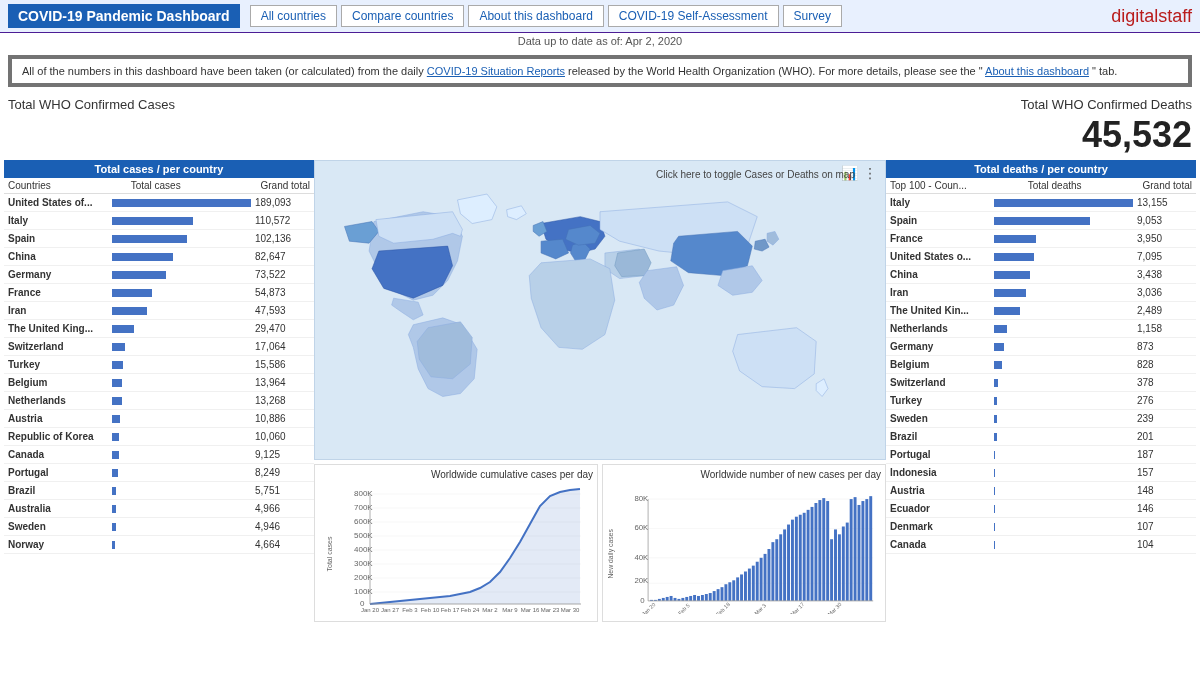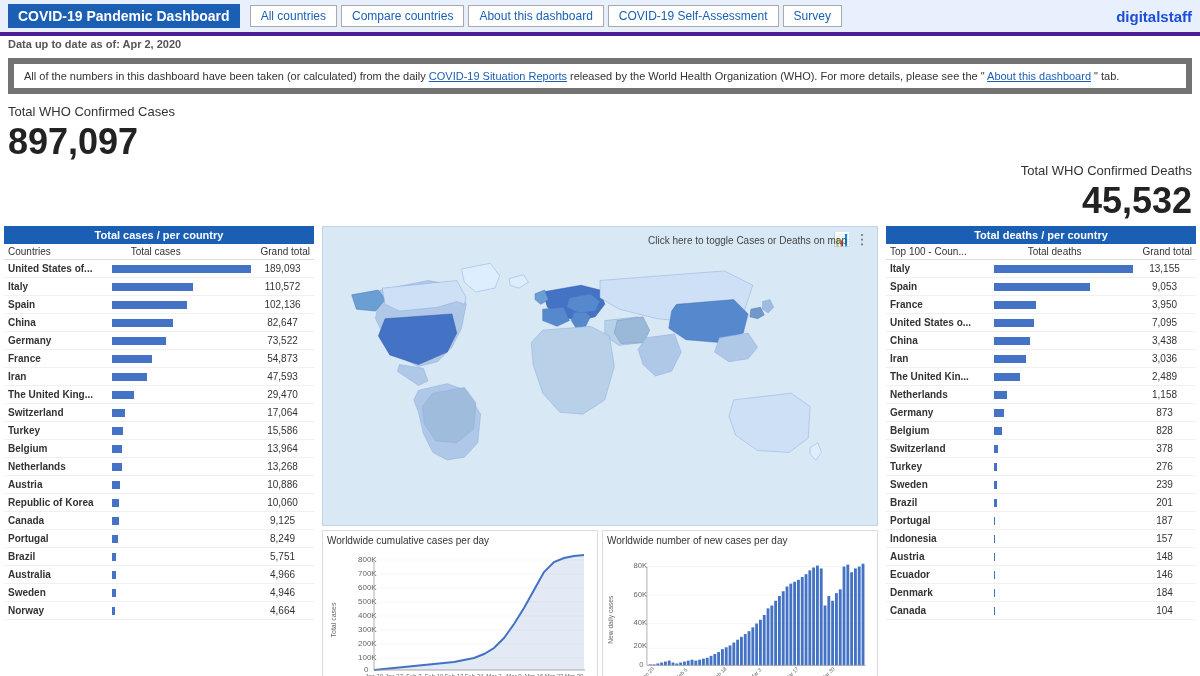--- a/index.html
+++ b/index.html
@@ -1,68 +1,68 @@
 <!DOCTYPE html>
 <html><head>
   <meta charset="utf-8">
   <style>
     * { box-sizing: border-box; margin: 0; padding: 0; }
     body { font-family: Arial, sans-serif; font-size: 12px; background: #fff; color: #333; width: 1200px; overflow-x: hidden; }
 
     
-    .header { display: flex; align-items: center; background: #e8f0fe; border-bottom: 4px solid #4c1d95; padding: 4px 8px; }
+    .header { display: flex; align-items: center; background: #e8f0fe; border-bottom: 1px solid #4c1d95; padding: 4px 8px; }
     .header-title { background: #1a5fb4; color: #fff; font-weight: bold; font-size: 14px; padding: 4px 10px; margin-right: 10px; }
     .nav-tabs { display: flex; gap: 4px; flex: 1; }
     .nav-tab { border: 1px solid #aaa; background: #fff; padding: 3px 10px; font-size: 12px; cursor: pointer; color: #1a5fb4; }
-    .brand { font-size: 15px; font-weight: bold; color: #1d4ed8; margin-left: auto; padding-left: 20px; }
-
-    
-    .info-bar { border: 6px solid #737373; padding: 6px 10px; margin: 6px 8px; font-size: 11px; color: #333; background: #fff; }
+    .brand { font-size: 18px; font-weight: normal; color: #b91c1c; margin-left: auto; padding-left: 20px; }
+
+    
+    .info-bar { border: 4px solid #737373; padding: 6px 10px; margin: 6px 8px; font-size: 11px; color: #333; background: #fff; }
     .info-bar a { color: #1a5fb4; text-decoration: underline; }
 
     
-    .date-bar { text-align: left; font-size: 11px; color: #555; padding: 2px 8px; font-weight: bold; }
-
-    
-    .stats-row { display: flex; justify-content: space-between; padding: 4px 8px 0; flex-direction: column; }
+    .date-bar { text-align: center; font-size: 11px; color: #555; padding: 2px 8px; }
+
+    
+    .stats-row { display: flex; justify-content: space-between; padding: 4px 8px 0; }
     .stat-block { }
     .stat-label { font-size: 13px; color: #333; margin-bottom: 2px; }
     .stat-number { font-size: 36px; font-weight: bold; color: #222; }
 
     
-    .main-content { display: flex; padding: 0 4px; gap: 8px; margin-top: 4px; }
+    .main-content { display: flex; padding: 0 4px; gap: 0; margin-top: 4px; }
 
     
     .left-table { width: 310px; flex-shrink: 0; }
     .table-header-bar { background: #1a5fb4; color: #fff; text-align: center; font-size: 11px; font-weight: bold; padding: 3px 0; }
     .table-col-headers { display: flex; justify-content: space-between; padding: 2px 4px; font-size: 10px; color: #333; border-bottom: 1px solid #ddd; }
     .table-row { display: flex; align-items: center; border-bottom: 1px solid #f0f0f0; padding: 1px 4px; min-height: 18px; }
     .country-name { width: 100px; font-size: 10px; overflow: hidden; text-overflow: ellipsis; white-space: nowrap; color: #333; font-weight: bold; }
     .bar-cell { flex: 1; padding: 0 4px; }
     .bar-inner { background: #4472c4; height: 8px; }
-    .value-cell { width: 55px; text-align: center; font-size: 10px; color: #333; }
+    .value-cell { width: 55px; text-align: left; font-size: 10px; color: #333; }
 
     
     .right-table { width: 310px; flex-shrink: 0; }
 
     
     .center-area { flex: 1; display: flex; flex-direction: column; }
 
     
     .map-area { flex: 1; position: relative; min-height: 300px; background: #d9e8f5; border: 1px solid #c0d4e8; display: flex; align-items: center; justify-content: center; }
     .map-label { position: absolute; top: 8px; right: 30px; font-size: 10px; color: #444; text-align: center; }
     .map-icons { position: absolute; top: 4px; right: 8px; display: flex; gap: 4px; font-size: 14px; color: #555; }
 
     
     .world-map-svg { width: 100%; height: 260px; }
 
     
     .charts-row { display: flex; gap: 4px; margin-top: 4px; }
     .chart-box { flex: 1; border: 1px solid #ddd; padding: 4px; }
-    .chart-title { font-size: 10px; color: #333; text-align: left; margin-bottom: 4px; }
+    .chart-title { font-size: 10px; color: #333; text-align: right; margin-bottom: 4px; }
     .chart-svg { width: 100%; height: 130px; }
 
     
     .axis-label { font-size: 8px; fill: #666; }
   </style>
 </head>
 <body>
 
 <div class="header">
   <div class="header-title">COVID-19 Pandemic Dashboard</div>
@@ -82,21 +82,20 @@
   <span>All of the numbers in this dashboard have been taken (or calculated) from the daily </span>
   <a href="#">COVID-19 Situation Reports</a>
   <span> released by the World Health Organization (WHO). For more details, please see the "</span>
   <a href="#">About this dashboard</a>
   <span>" tab.</span>
 </div>
 
 <div class="stats-row">
   <div class="stat-block">
     <div class="stat-label">Total WHO Confirmed Cases</div>
-    <div class="stat-number">897,097</div>
   </div>
   <div class="stat-block" style="text-align:right;">
     <div class="stat-label">Total WHO Confirmed Deaths</div>
     <div class="stat-number">45,532</div>
   </div>
 </div>
 
 <div class="main-content">
 
   <div class="left-table">
@@ -587,21 +586,21 @@
     <div class="bar-cell">
       <div class="bar-inner" style="width:1%;"></div>
     </div>
     <span class="value-cell">146</span>
   </div>
         <div class="table-row">
     <span class="country-name">Denmark</span>
     <div class="bar-cell">
       <div class="bar-inner" style="width:1%;"></div>
     </div>
-    <span class="value-cell">184</span>
+    <span class="value-cell">107</span>
   </div>
         <div class="table-row">
     <span class="country-name">Canada</span>
     <div class="bar-cell">
       <div class="bar-inner" style="width:1%;"></div>
     </div>
     <span class="value-cell">104</span>
   </div>
       </div>
   </div>

